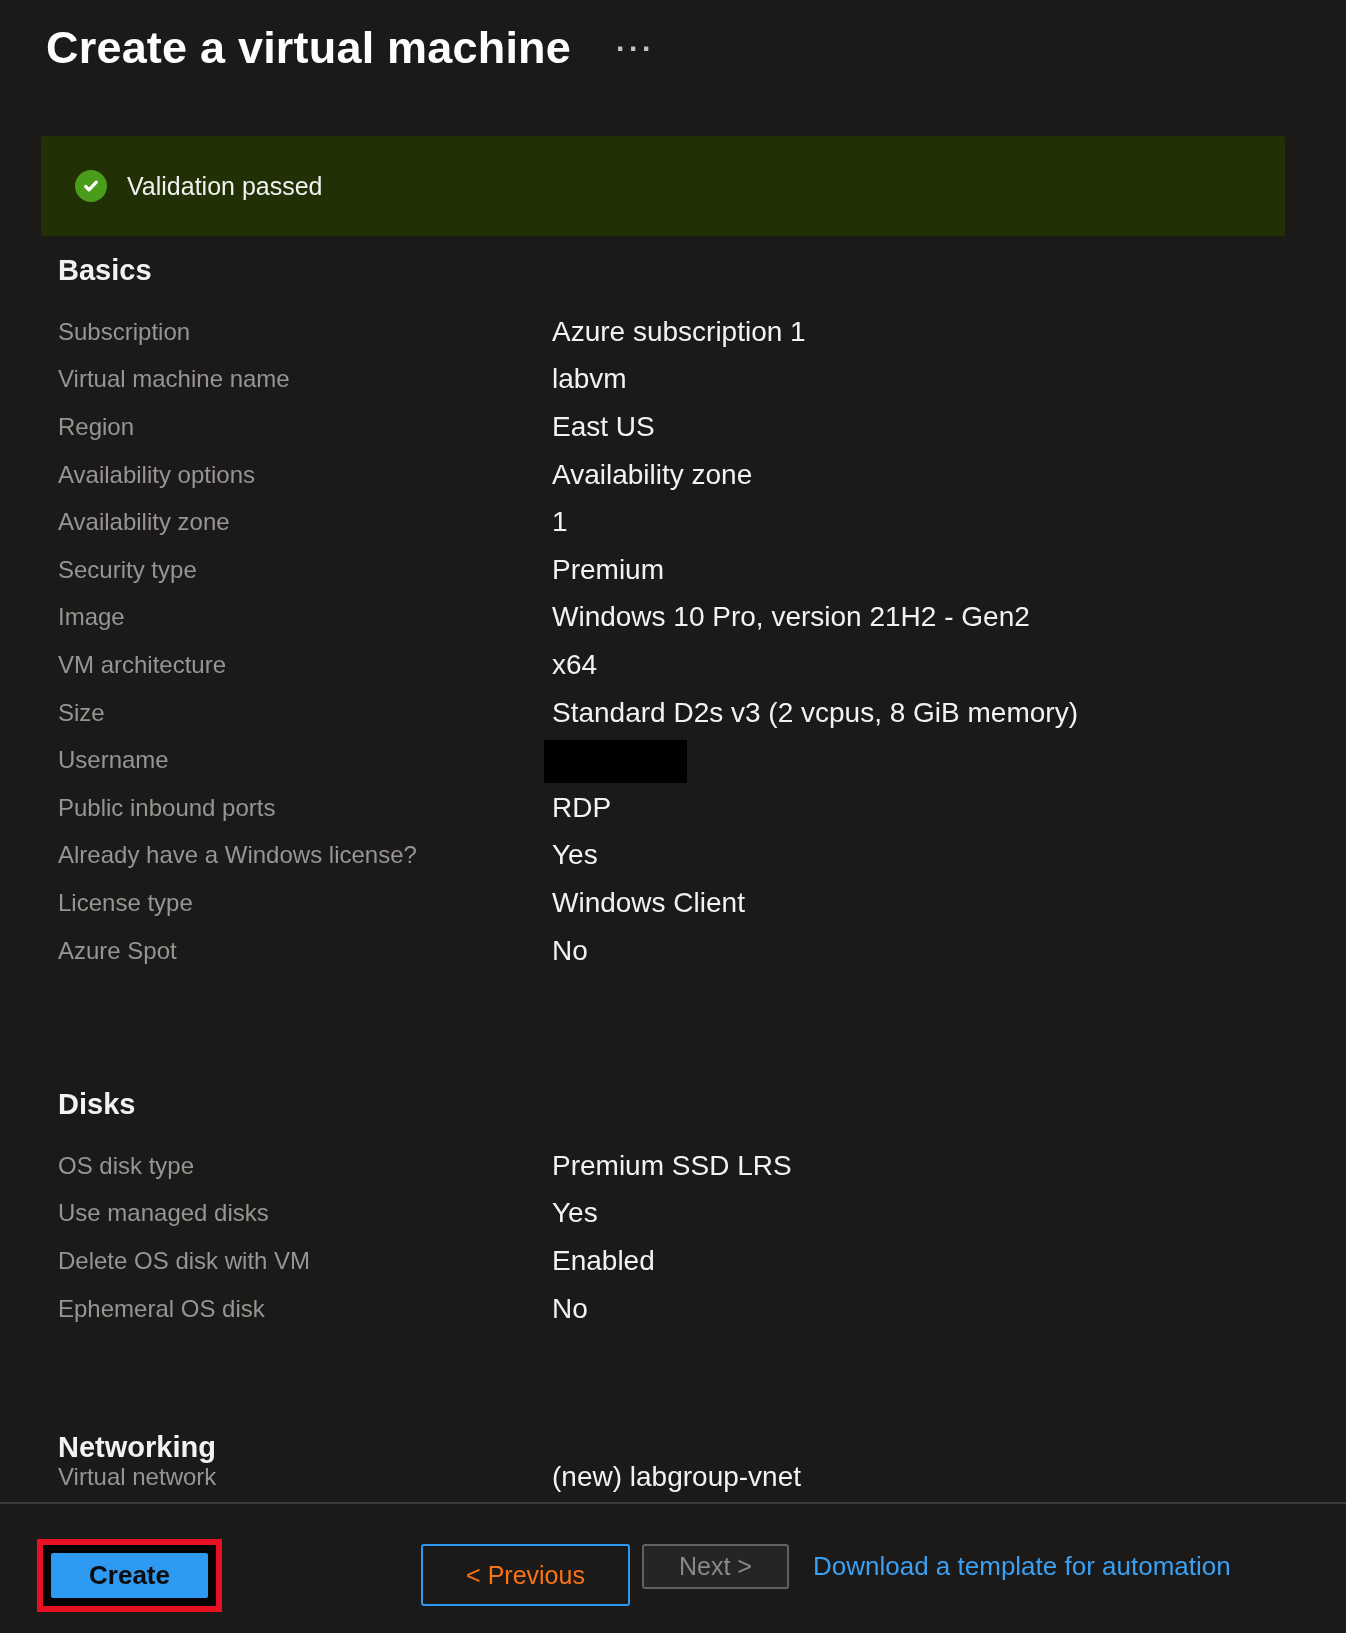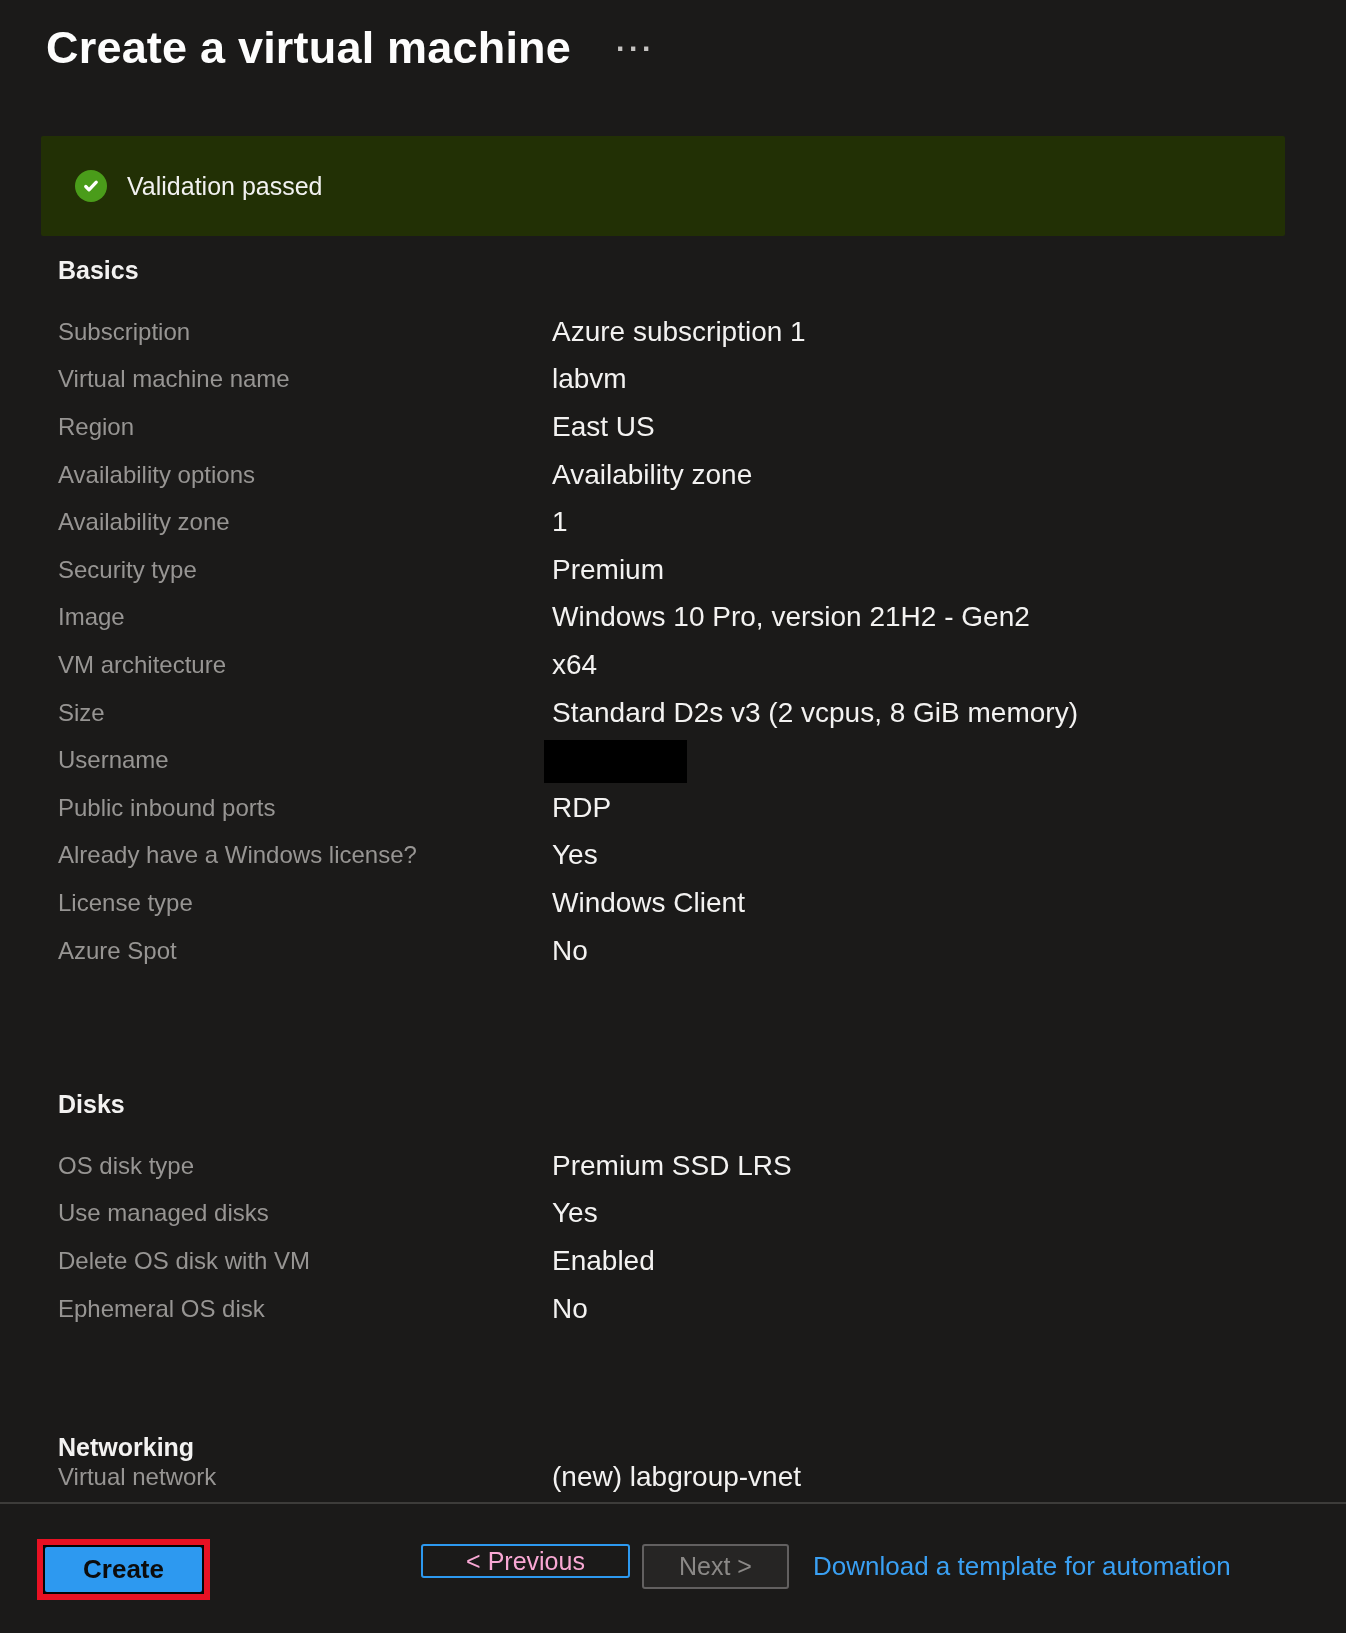--- a/index.html
+++ b/index.html
@@ -5,32 +5,32 @@
   html,body{margin:0;padding:0;background:#1b1a19;}
   .stage{position:relative;width:1346px;height:1633px;background:#1b1a19;overflow:hidden;
          font-family:"Liberation Sans", sans-serif;}
   .page-title{position:absolute;left:46px;top:22px;font-size:45px;font-weight:600;color:#fdfdfd;letter-spacing:.2px;}
   .more-btn{position:absolute;left:616px;top:34px;color:#c5c3c1;font-size:30px;font-weight:700;
             letter-spacing:3px;cursor:pointer;line-height:30px;}
   .banner{position:absolute;left:41px;top:136px;width:1244px;height:100px;background:#223005;border-radius:2px;}
   .banner-inner{position:absolute;left:34px;top:0;height:100%;display:flex;align-items:center;gap:20px;}
   .check-circle{width:32px;height:32px;border-radius:50%;background:#4a9c1a;display:flex;align-items:center;justify-content:center;flex:0 0 auto;}
   .banner-text{color:#f1f1f0;font-size:25px;}
-  .section-heading{position:absolute;left:58px;height:48px;line-height:48px;color:#f3f2f1;font-size:25px;font-weight:600;}
+  .section-heading{position:absolute;left:58px;height:48px;line-height:48px;color:#f3f2f1;font-size:29px;font-weight:600;}
   .rows{position:absolute;left:58px;right:40px;}
   .row{display:flex;height:47.6px;align-items:center;}
   .row .lbl{width:494px;color:#979593;font-size:24px;flex:0 0 auto;}
   .row .val{color:#f3f2f1;font-size:28px;}
   .redacted{width:143px;height:43px;background:#000;margin-left:-8px;margin-top:2px;}
   .divider{position:absolute;left:0;right:0;top:1502px;height:2px;background:#3d3c3a;}
-  .create-wrap{position:absolute;left:37px;top:1539px;border:6px solid #e81123;background:#050505;padding:2px;}
+  .create-wrap{position:absolute;left:37px;top:1539px;border:6px solid #e81123;background:#050505;padding:8px;}
   .create-btn{width:157px;height:45px;background:#2d99f0;color:#0c0c0c;font-size:26px;font-weight:600;
               border:none;border-radius:2px;font-family:"Liberation Sans", sans-serif;cursor:pointer;}
-  .prev-btn{position:absolute;left:421px;top:1544px;width:209px;height:34px;background:transparent;
-            border:2px solid #2d99f0;border-radius:3px;color:#f9a8d4;font-size:25px;
+  .prev-btn{position:absolute;left:421px;top:1544px;width:209px;height:62px;background:transparent;
+            border:2px solid #2d99f0;border-radius:3px;color:#f97316;font-size:25px;
             font-family:"Liberation Sans", sans-serif;cursor:pointer;}
   .next-btn{position:absolute;left:642px;top:1544px;width:147px;height:45px;background:#262524;
             border:2px solid #626060;border-radius:3px;color:#8b8987;font-size:25px;
             font-family:"Liberation Sans", sans-serif;}
   .dl-link{position:absolute;left:813px;top:1544px;height:45px;line-height:45px;color:#3aa0f3;
            font-size:26px;text-decoration:none;cursor:pointer;}
 </style>
 </head>
 <body>
 

